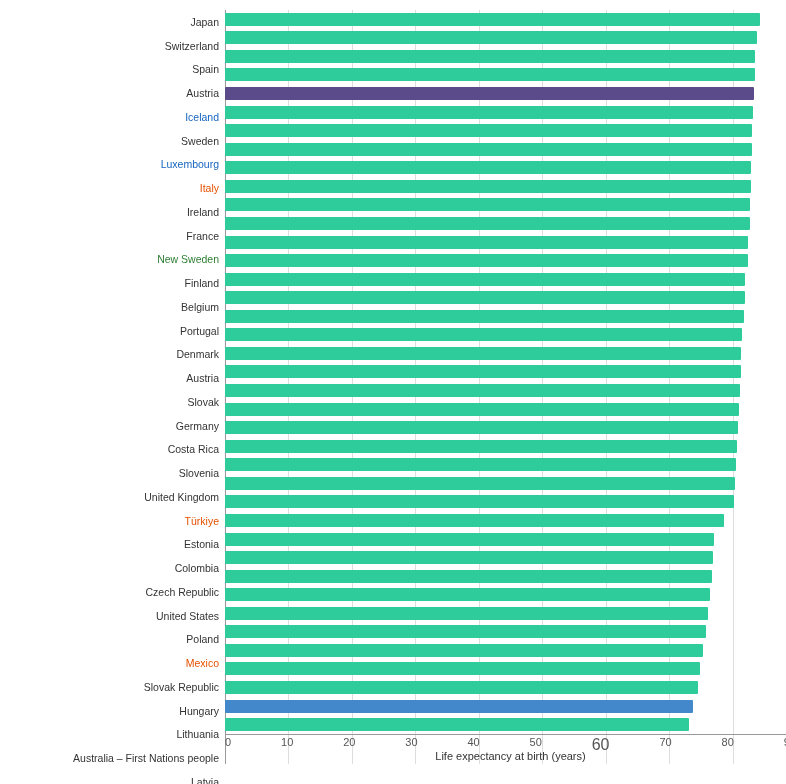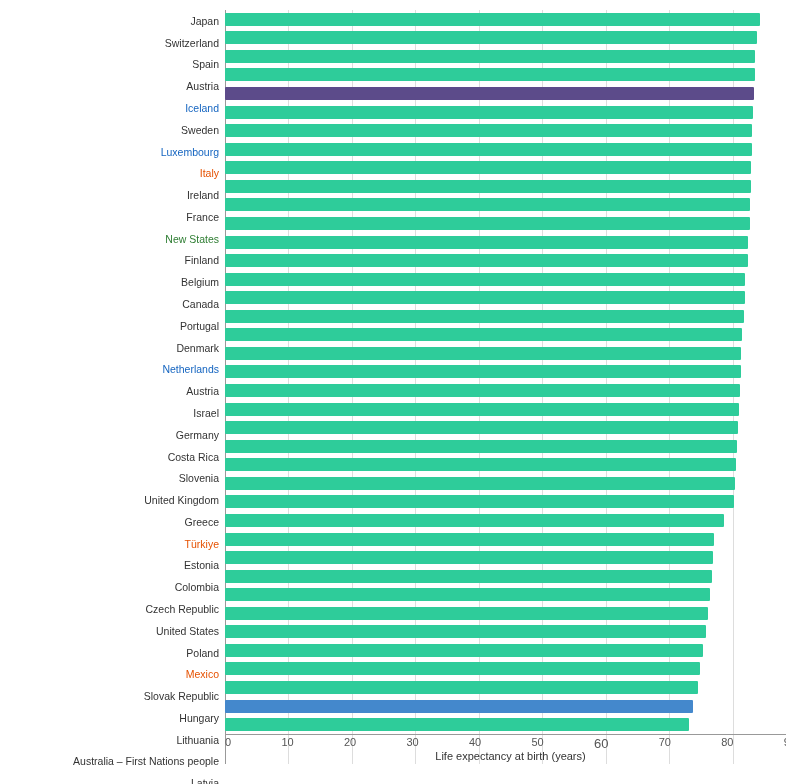--- a/index.html
+++ b/index.html
@@ -81,34 +81,31 @@
         <div class="y-label ">Japan</div>
         <div class="y-label ">Switzerland</div>
         <div class="y-label ">Spain</div>
         <div class="y-label ">Austria</div>
         <div class="y-label highlight-blue" style="color: rgb(21, 101, 192);">Iceland</div>
         <div class="y-label ">Sweden</div>
         <div class="y-label highlight-blue" style="color: rgb(21, 101, 192);">Luxembourg</div>
         <div class="y-label highlight-orange" style="color: rgb(230, 81, 0);">Italy</div>
         <div class="y-label ">Ireland</div>
         <div class="y-label ">France</div>
-        <div class="y-label highlight-green" style="color: rgb(46, 125, 50);">New States</div>
+        <div class="y-label highlight-green" style="color: rgb(46, 125, 50);">New Sweden</div>
         <div class="y-label ">Finland</div>
         <div class="y-label ">Belgium</div>
-        <div class="y-label ">Canada</div>
         <div class="y-label ">Portugal</div>
         <div class="y-label ">Denmark</div>
-        <div class="y-label highlight-blue" style="color: rgb(21, 101, 192);">Netherlands</div>
         <div class="y-label ">Austria</div>
-        <div class="y-label ">Israel</div>
+        <div class="y-label ">Slovak</div>
         <div class="y-label ">Germany</div>
         <div class="y-label ">Costa Rica</div>
         <div class="y-label ">Slovenia</div>
         <div class="y-label ">United Kingdom</div>
-        <div class="y-label ">Greece</div>
         <div class="y-label highlight-orange" style="color: rgb(230, 81, 0);">Türkiye</div>
         <div class="y-label ">Estonia</div>
         <div class="y-label ">Colombia</div>
         <div class="y-label ">Czech Republic</div>
         <div class="y-label ">United States</div>
         <div class="y-label ">Poland</div>
         <div class="y-label highlight-orange" style="color: rgb(230, 81, 0);">Mexico</div>
         <div class="y-label ">Slovak Republic</div>
         <div class="y-label ">Hungary</div>
         <div class="y-label ">Lithuania</div>
@@ -248,21 +245,21 @@
         </div>
       <div style="position:relative;height:30px;">
         <div style="position:absolute;top:0;left:0;right:0;height:1px;background:#999;"></div>
         <div id="x-ticks" style="position:absolute;top:2px;left:0;right:0;display:flex;justify-content:space-between;">
             <span style="font-size: 11px; color: rgb(85, 85, 85);">0</span>
             <span style="font-size: 11px; color: rgb(85, 85, 85);">10</span>
             <span style="font-size: 11px; color: rgb(85, 85, 85);">20</span>
             <span style="font-size: 11px; color: rgb(85, 85, 85);">30</span>
             <span style="font-size: 11px; color: rgb(85, 85, 85);">40</span>
             <span style="font-size: 11px; color: rgb(85, 85, 85);">50</span>
-            <span style="font-size: 13px; color: rgb(85, 85, 85);">60</span>
+            <span style="font-size: 16px; color: rgb(85, 85, 85);">60</span>
             <span style="font-size: 11px; color: rgb(85, 85, 85);">70</span>
             <span style="font-size: 11px; color: rgb(85, 85, 85);">80</span>
             <span style="font-size: 11px; color: rgb(85, 85, 85);">90</span>
           </div>
         <div id="x-axis-label" style="position:absolute;bottom:2px;left:0;right:0;text-align:center;font-size:11px;color:#333;">Life expectancy at birth (years)</div>
       </div>
     </div>
   </div>
 </div>
 

